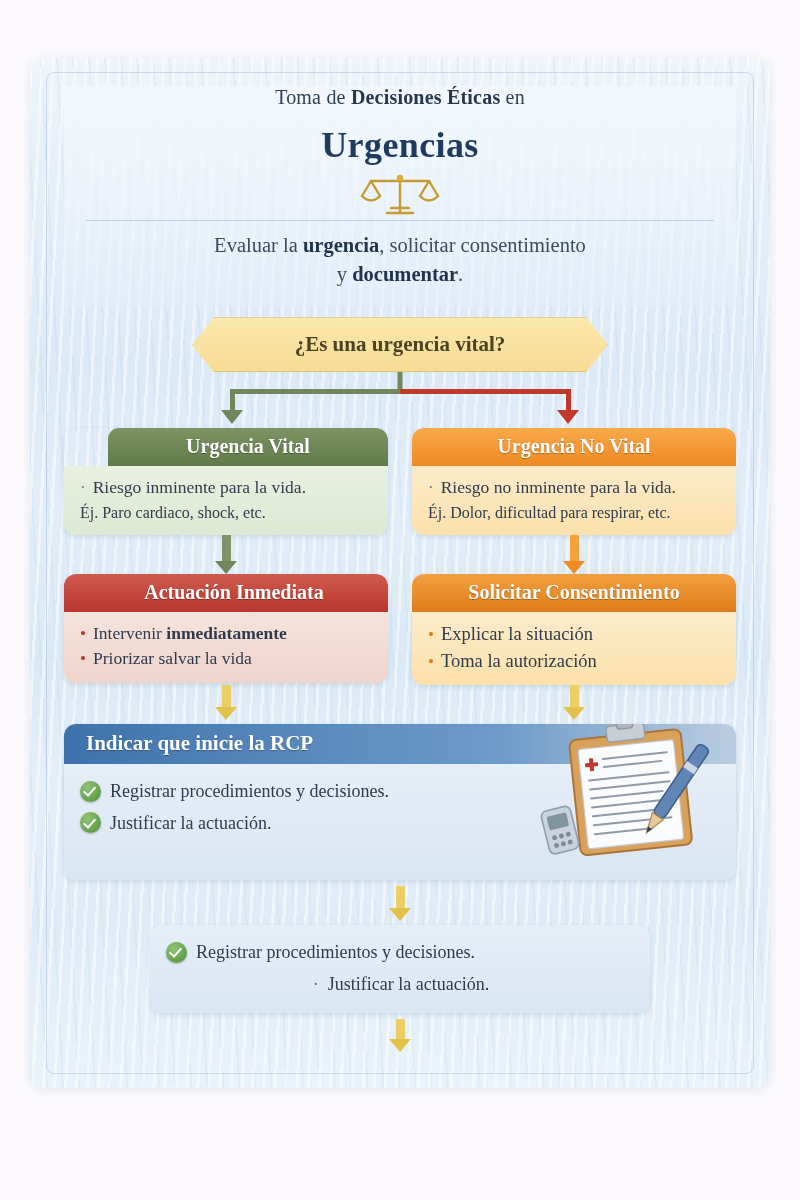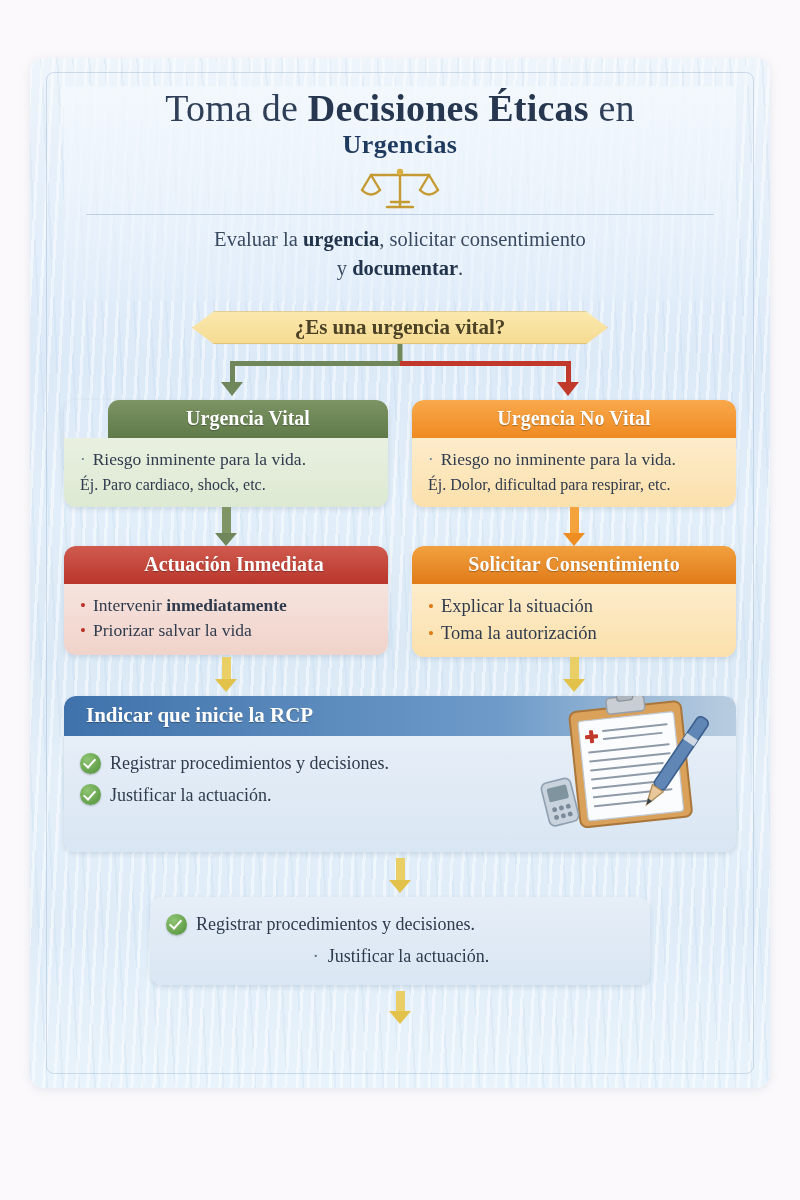--- a/index.html
+++ b/index.html
@@ -61,34 +61,34 @@
   }
 
   
   .title-band {
     text-align: center;
     background: linear-gradient(180deg, rgba(243,248,253,0.92), rgba(226,238,250,0.55));
     padding-bottom: 6px;
   }
   .title-line1 {
     font-family: "Liberation Serif", serif;
-    font-size: 38px;
+    font-size: 20px;
     color: #2f3f57;
     letter-spacing: .2px;
   }
   .title-line1 b {
     font-weight: bold;
     color: #26374f;
   }
   .title-line2 {
     font-family: "Liberation Serif", serif;
-    font-size: 26px;
+    font-size: 36px;
     font-weight: bold;
     color: #1f3a5f;
-    margin-top: 0;
+    margin-top: 15px;
     letter-spacing: .4px;
   }
 
   .scales {
     text-align: center;
     margin: 6px 0 2px 0;
     height: 46px;
   }
   .hr-soft {
     height: 1px;
@@ -110,21 +110,21 @@
     width: 416px;
     margin: 10px auto 0 auto;
     position: relative;
     text-align: center;
     font-family: "Liberation Serif", serif;
     font-size: 21px;
     font-weight: bold;
     color: #4c4225;
     background: linear-gradient(180deg, #fbe8ad, #f6dc93);
     border: 1px solid #e0c377;
-    padding: 3px 34px;
+    padding: 14px 34px;
     box-sizing: border-box;
     box-shadow: 0 2px 4px rgba(140,120,70,0.18);
     clip-path: polygon(0% 50%, 22px 0%, calc(100% - 22px) 0%, 100% 50%, calc(100% - 22px) 100%, 22px 100%);
   }
 
   .two-col {
     display: flex;
     gap: 24px;
     align-items: flex-start;
     margin-top: 0;

